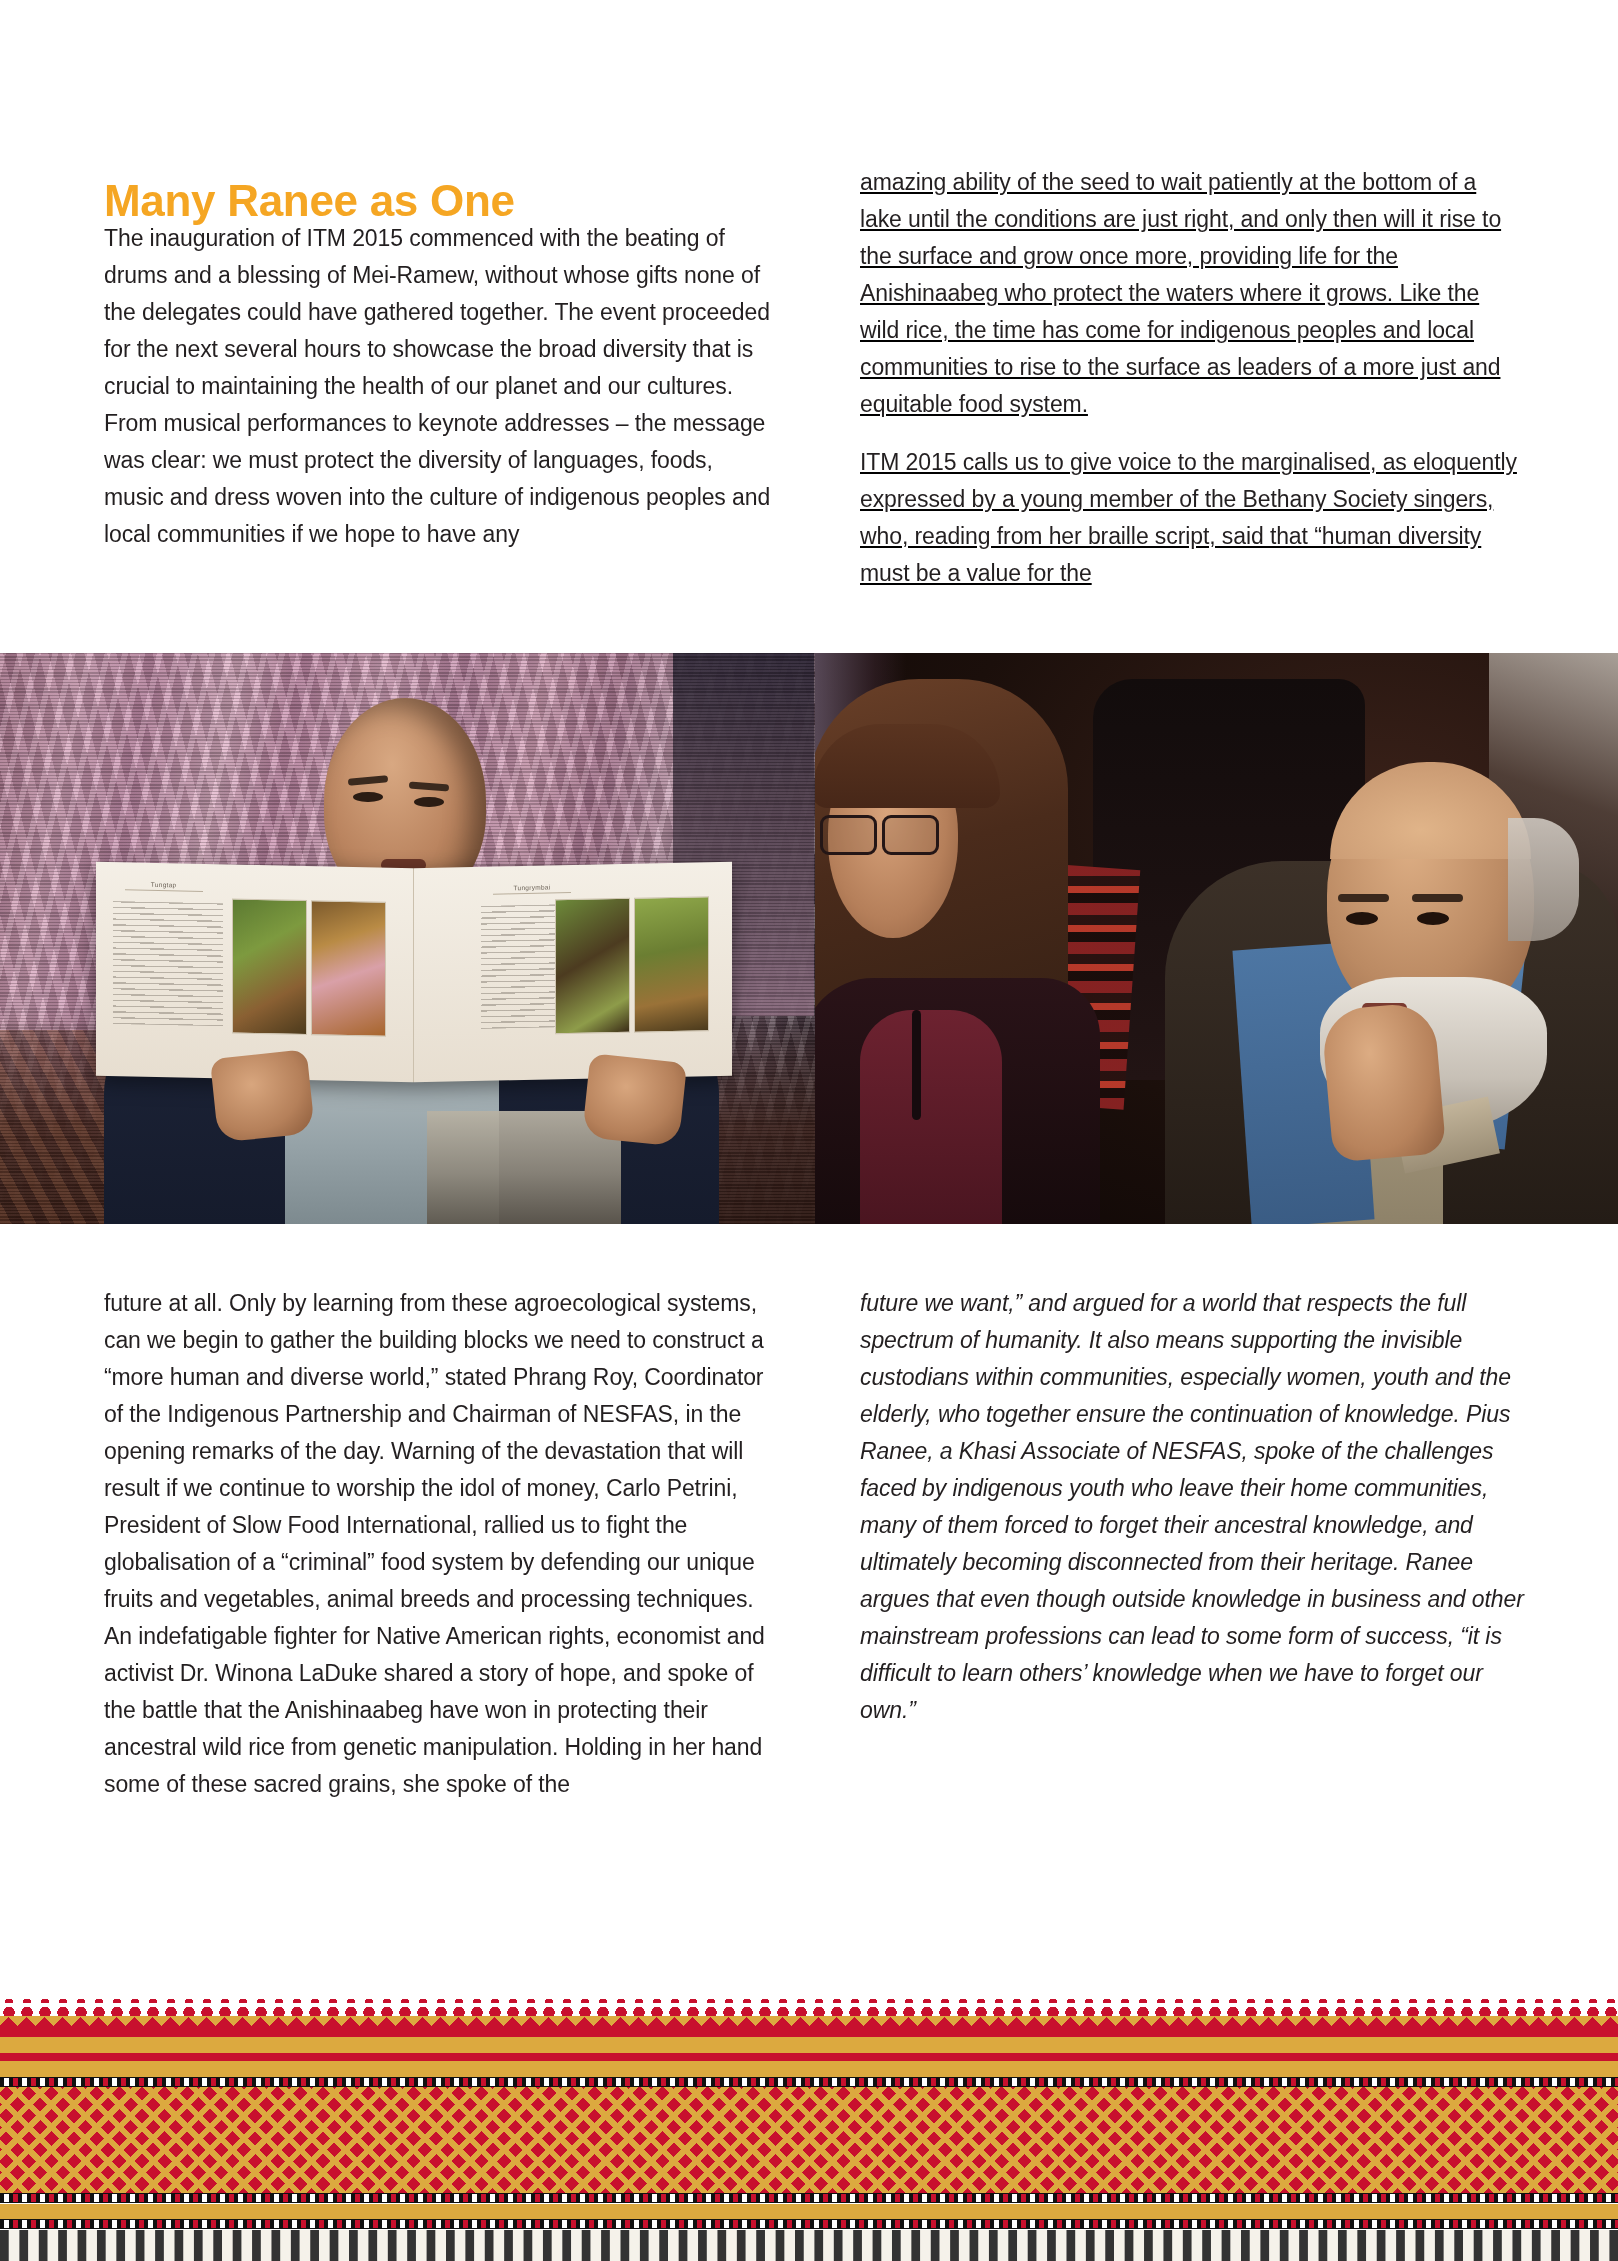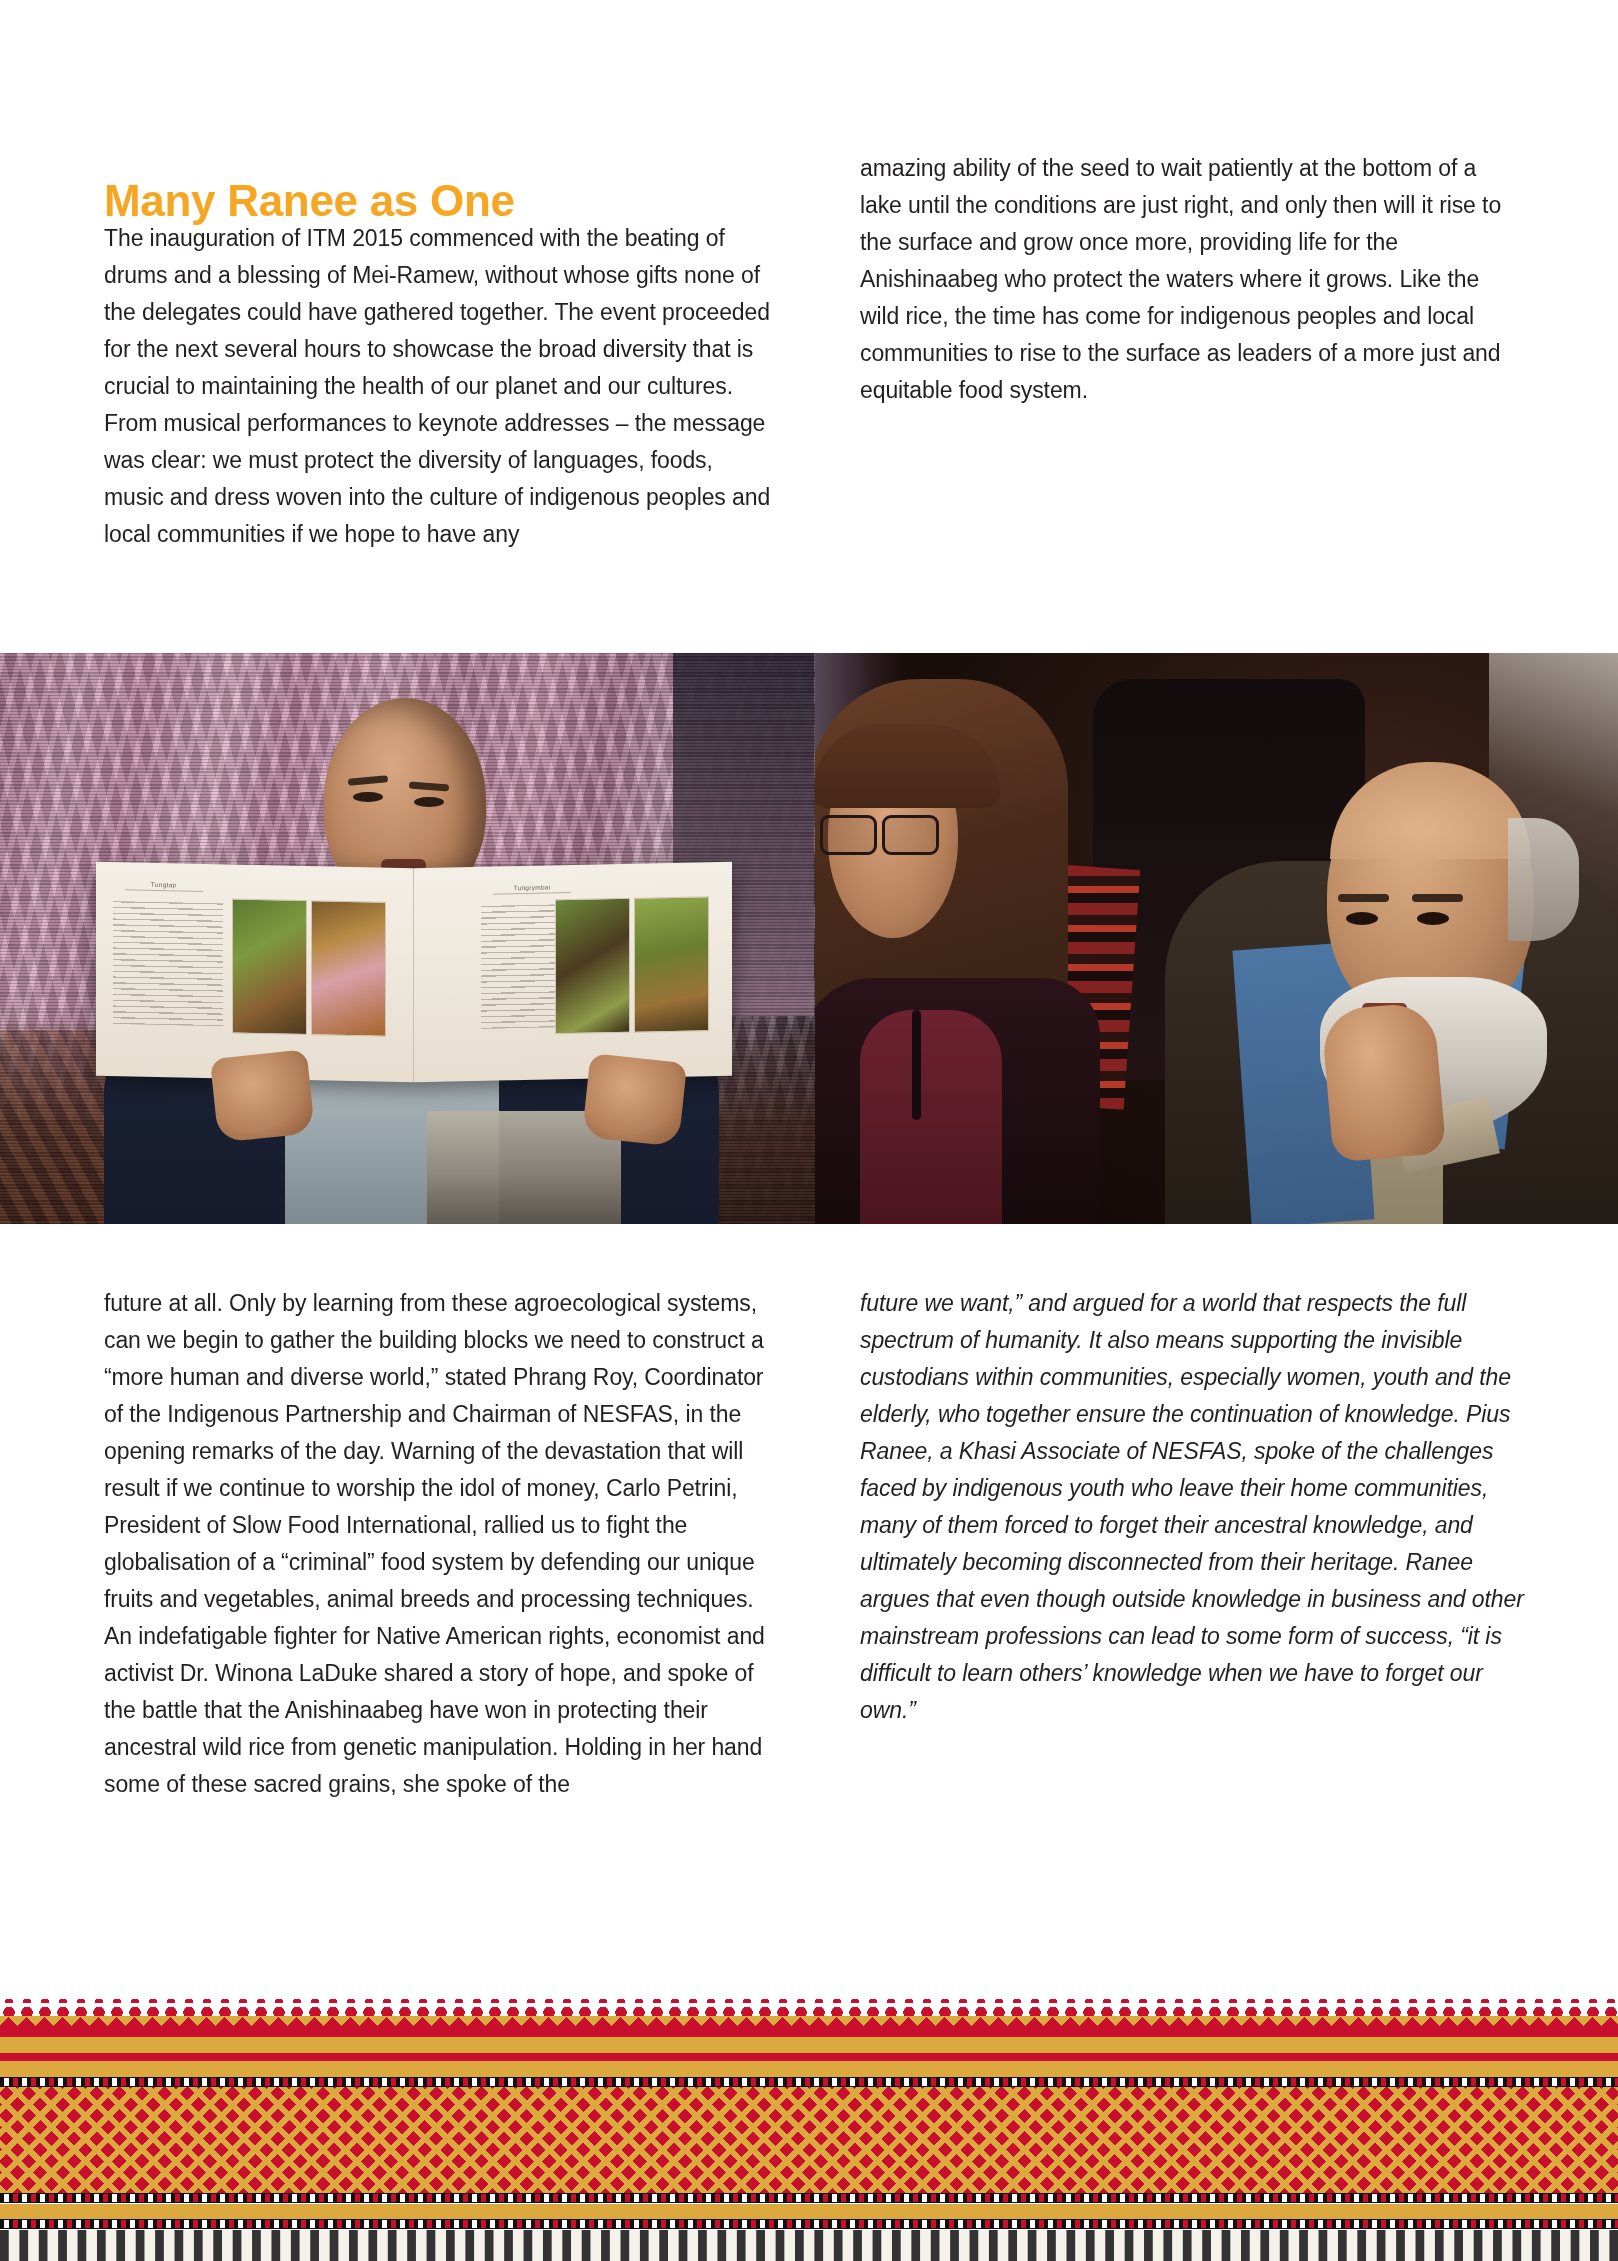--- a/index.html
+++ b/index.html
@@ -15,21 +15,21 @@
     font-family: "Liberation Sans", sans-serif;
     -webkit-font-smoothing: antialiased;
   }
 
   
   .col {
     position: absolute;
     box-sizing: border-box;
   }
   .col-left-top  { left: 104px;  top: 220px;  width: 667px; }
-  .col-right-top { left: 860px; top: 150px;  width: 660px; }
+  .col-right-top { left: 860px; top: 164px;  width: 660px; text-decoration: underline; }
   .col-left-bot  { left: 104px;  top: 1285px; width: 670px; }
   .col-right-bot { left: 860px; top: 1285px; width: 667px; font-style: italic; }
 
   .page-title {
     position: absolute;
     left: 104px;
     top: 150px;
     color: #f5a623;
     font-size: 44px;
     font-weight: bold;
@@ -390,20 +390,21 @@
 <body>
 
 <h1 class="page-title">Many Ranee as One</h1>
 
 <div class="col col-left-top">
   <p class="body-text">The inauguration of ITM 2015 commenced with the beating of drums and a blessing of Mei-Ramew, without whose gifts none of the delegates could have gathered together. The event proceeded for the next several hours to showcase the broad diversity that is crucial to maintaining the health of our planet and our cultures. From musical performances to keynote addresses – the message was clear: we must protect the diversity of languages, foods, music and dress woven into the culture of indigenous peoples and local communities if we hope to have any</p>
 </div>
 
 <div class="col col-right-top">
   <p class="body-text">amazing ability of the seed to wait patiently at the bottom of a lake until the conditions are just right, and only then will it rise to the surface and grow once more, providing life for the Anishinaabeg who protect the waters where it grows. Like the wild rice, the time has come for indigenous peoples and local communities to rise to the surface as leaders of a more just and equitable food system.</p>
+  <p class="body-text">ITM 2015 calls us to give voice to the marginalised, as eloquently expressed by a young member of the Bethany Society singers, who, reading from her braille script, said that “human diversity must be a value for the</p>
 </div>
 
 <div class="photo-band">
 
   <div class="photo photo-left">
     <div class="led-backdrop"></div>
     <div class="led-dark-col"></div>
     <div class="led-lower"></div>
     <div class="led-weave"></div>
     <div class="led-scan"></div>

